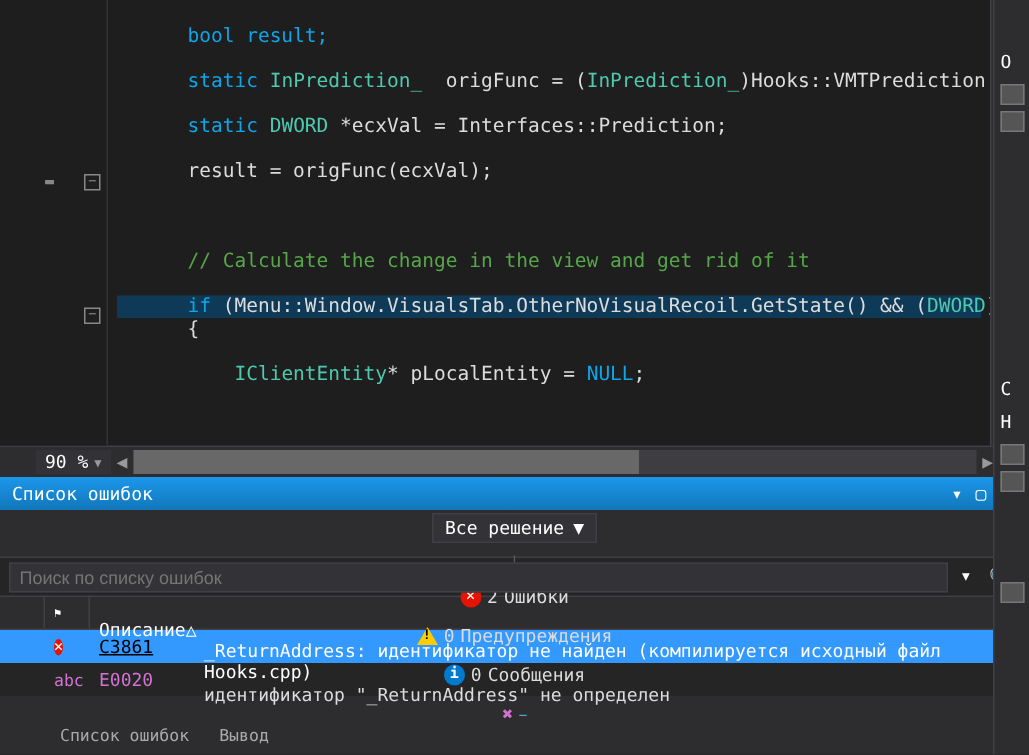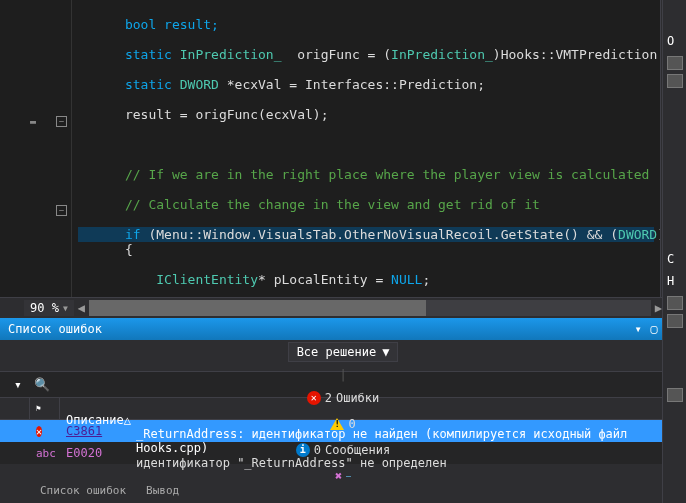--- a/index.html
+++ b/index.html
@@ -45,21 +45,21 @@
   .c-icon { width: 30px; }
   .c-type { width: 30px; }
   .c-code { width: 70px; }
   .c-desc { flex: 1; margin-top: 20px; }
   
   .grid-body { background: #252526; font-family: "Segoe UI", sans-serif; font-size: 12px; }
   .grid-row { height: 22px; display: flex; align-items: center; }
   .grid-row.sel { background: #3399ff; color: #fff; }
   .grid-row .c { padding: 2px 6px; }
   .link { color: #4fc1ff; text-decoration: underline; }
-  .grid-row.sel .link { color: #4c1d95; }
+  .grid-row.sel .link { color: #000000; }
   
   .bottom-tabs { position: absolute; bottom: 0; left: 0; height: 22px; background: #2d2d30; display: flex; font-family: "Segoe UI", sans-serif; font-size: 11px; padding-left: 30px; }
   .bottom-tabs .tab { padding: 3px 10px; color: #aaa; }
   
   .right-panel { position: absolute; right: 0; top: 0; width: 24px; height: 503px; background: #2d2d30; border-left: 1px solid #3f3f46; }
   .right-panel .letter { color: #fff; font-size: 12px; padding: 4px; }
   .right-panel .ico { width: 16px; height: 14px; margin: 4px; background: #555; border: 1px solid #777; }
 </style>
 </head>
 <body>
@@ -69,21 +69,20 @@
     <div class="fold" style="top:116px">−</div>
     <div class="fold" style="top:205px">−</div>
     <div class="mark" style="top:116px;left:30px;">▬</div>
   </div>
   <div class="code">
 <div class="code-line">      <span class="kw-blue">bool result;</span></div>
 <div class="code-line">      <span class="kw-blue">static </span><span class="kw-teal">InPrediction_</span><span>  origFunc = (</span><span class="kw-teal">InPrediction_</span><span>)Hooks::VMTPrediction.GetOriginalFunct</span></div>
 <div class="code-line">      <span class="kw-blue">static </span><span class="kw-teal">DWORD</span><span> *ecxVal = Interfaces::Prediction;</span></div>
 <div class="code-line">      <span>result = origFunc(ecxVal);</span></div>
 <div class="code-line"></div>
-<div class="code-line">      <span class="comment">// If we are in the right place where the player view is calculated</span></div>
 <div class="code-line">      <span class="comment">// Calculate the change in the view and get rid of it</span></div>
 <div class="code-line hl">      <span class="kw-blue">if</span><span> (Menu::Window.VisualsTab.OtherNoVisualRecoil.GetState() &amp;&amp; (</span><span class="kw-teal">DWORD</span><span>)(_ReturnAddress</span></div>
 <div class="code-line">      <span>{</span></div>
 <div class="code-line">          <span class="kw-teal">IClientEntity</span><span>* pLocalEntity = </span><span class="kw-blue">NULL</span><span>;</span></div>
 
 
 
 
 
 
@@ -122,30 +121,32 @@
     </div>
   <span style="color:#555">|</span>
   <div class="pill">
       <span class="err-icon">✕</span>
       <span>2</span> 
       <span>Ошибки</span>
     </div>
   <div class="pill">
       <span class="warn-icon"></span>
       <span>0</span> 
+      <span>Предупреждения</span>
     </div>
   <div class="pill">
       <span class="info-icon">i</span>
       <span>0</span> 
       <span>Сообщения</span>
     </div>
   <div class="pill" style="color:#d472d4">✖<sub style="color:#6cf">⎯</sub></div>
 </div>
 
 <div class="search-bar">
+  <input placeholder="Поиск по списку ошибок" style="">
   <span class="btn">▾</span>
   <span class="btn">🔍</span>
 </div>
 
 <div class="grid-head">
   <div class="c c-icon"></div>
   <div class="c c-type">
       <sup style="font-size:8px">⚑</sup>
     </div>
   <div class="c c-desc">

